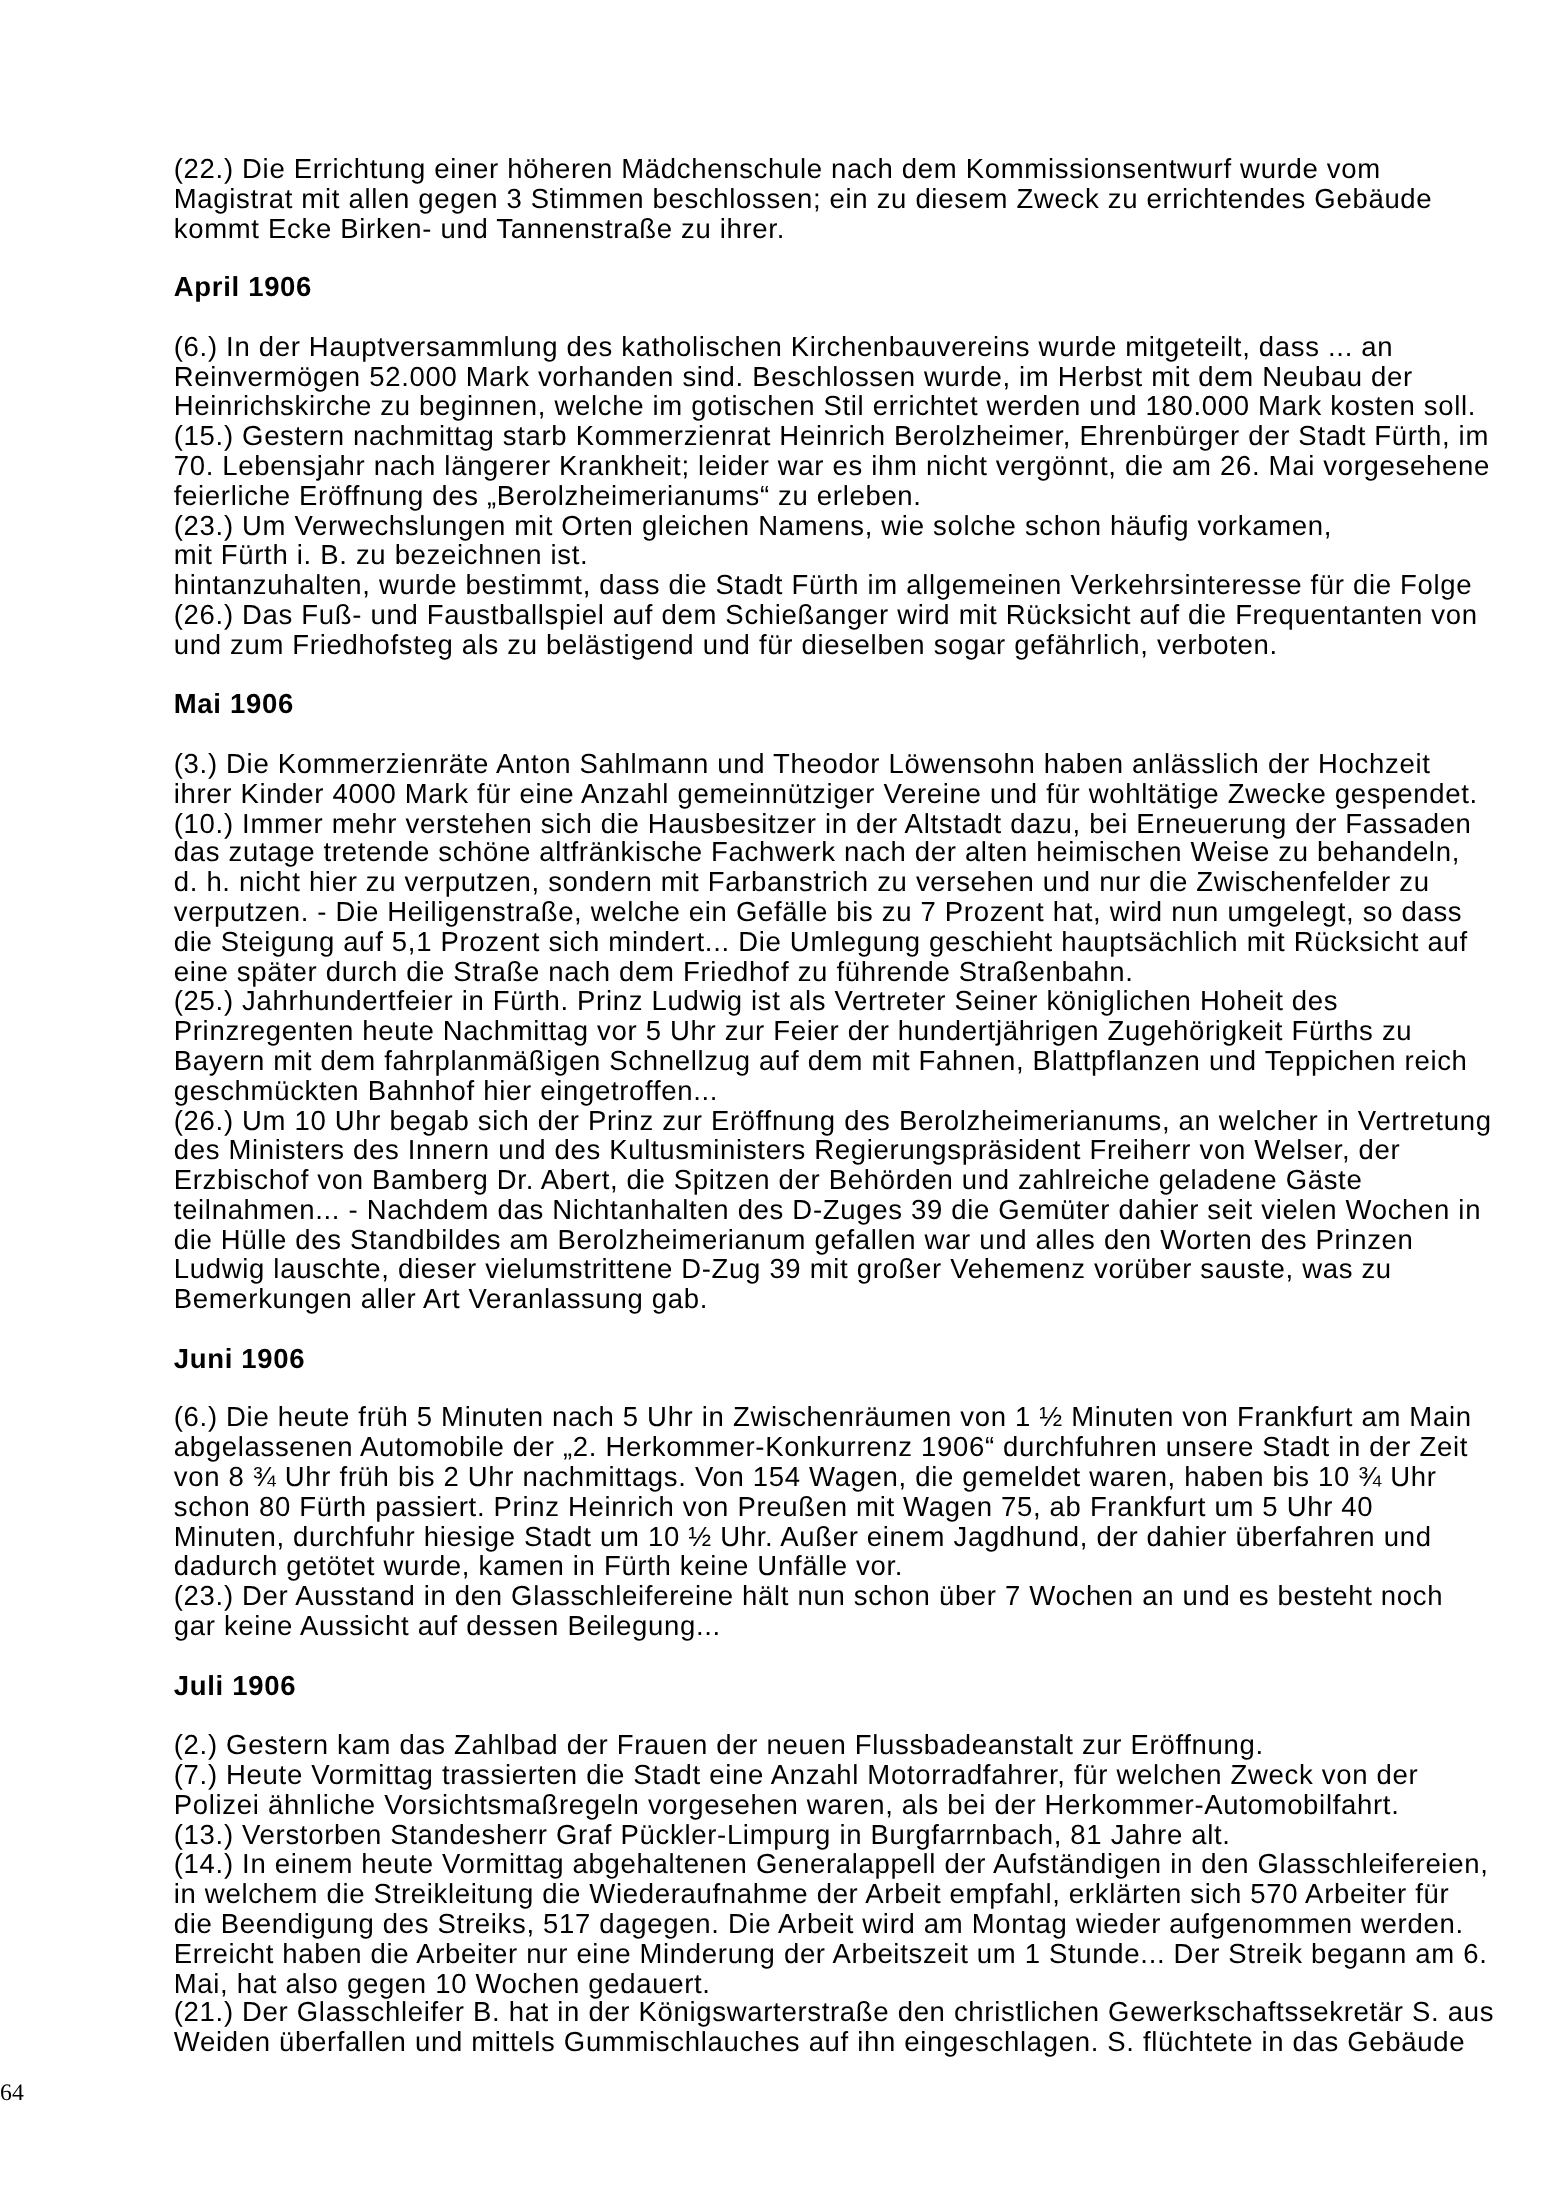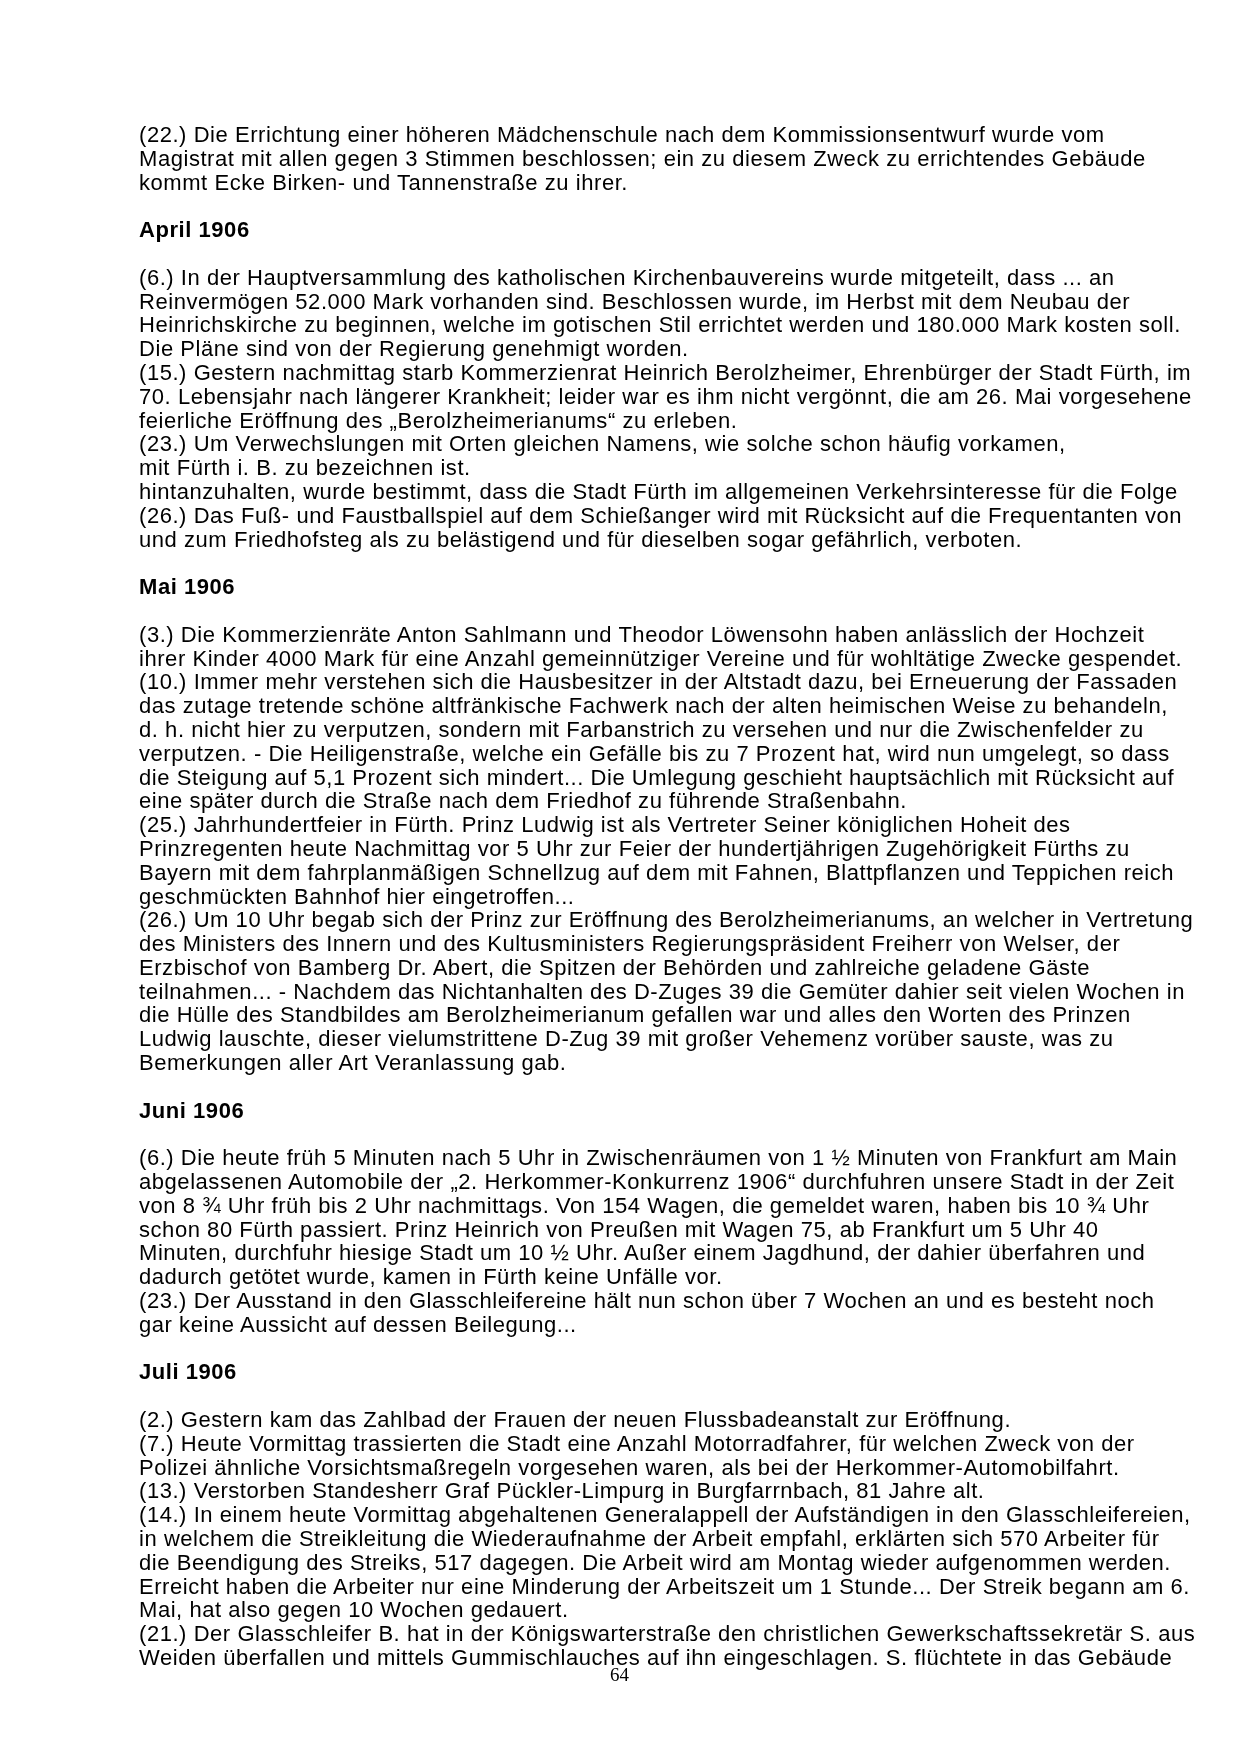--- a/index.html
+++ b/index.html
@@ -34,42 +34,40 @@
     margin: 0;
   }
   .line {
     white-space: nowrap;
   }
   .footer {
     position: absolute;
     top: 1664px;
     left: 0;
     width: 1239px;
-    text-align: center;
     font-family: "Liberation Serif", serif;
     font-size: 19px;
     letter-spacing: 0;
   }
 </style>
 </head>
 <body>
 
 <div class="page">
   <div class="content">
       <div class="paragraph">
         <div class="line">(22.) Die Errichtung einer höheren Mädchenschule nach dem Kommissionsentwurf wurde vom</div>
         <div class="line">Magistrat mit allen gegen 3 Stimmen beschlossen; ein zu diesem Zweck zu errichtendes Gebäude</div>
         <div class="line">kommt Ecke Birken- und Tannenstraße zu ihrer.</div>
       </div>
       <div class="heading">April 1906</div>
       <div class="paragraph">
         <div class="line">(6.) In der Hauptversammlung des katholischen Kirchenbauvereins wurde mitgeteilt, dass ... an</div>
         <div class="line">Reinvermögen 52.000 Mark vorhanden sind. Beschlossen wurde, im Herbst mit dem Neubau der</div>
         <div class="line">Heinrichskirche zu beginnen, welche im gotischen Stil errichtet werden und 180.000 Mark kosten soll.</div>
-        <div class="line">Die Pläne sind von der Regierung genehmigt worden.</div>
       </div>
       <div class="paragraph">
         <div class="line">(15.) Gestern nachmittag starb Kommerzienrat Heinrich Berolzheimer, Ehrenbürger der Stadt Fürth, im</div>
         <div class="line">70. Lebensjahr nach längerer Krankheit; leider war es ihm nicht vergönnt, die am 26. Mai vorgesehene</div>
         <div class="line">feierliche Eröffnung des „Berolzheimerianums“ zu erleben.</div>
       </div>
       <div class="paragraph">
         <div class="line">(23.) Um Verwechslungen mit Orten gleichen Namens, wie solche schon häufig vorkamen,</div>
         <div class="line">mit Fürth i. B. zu bezeichnen ist.</div>
         <div class="line">hintanzuhalten, wurde bestimmt, dass die Stadt Fürth im allgemeinen Verkehrsinteresse für die Folge</div>

